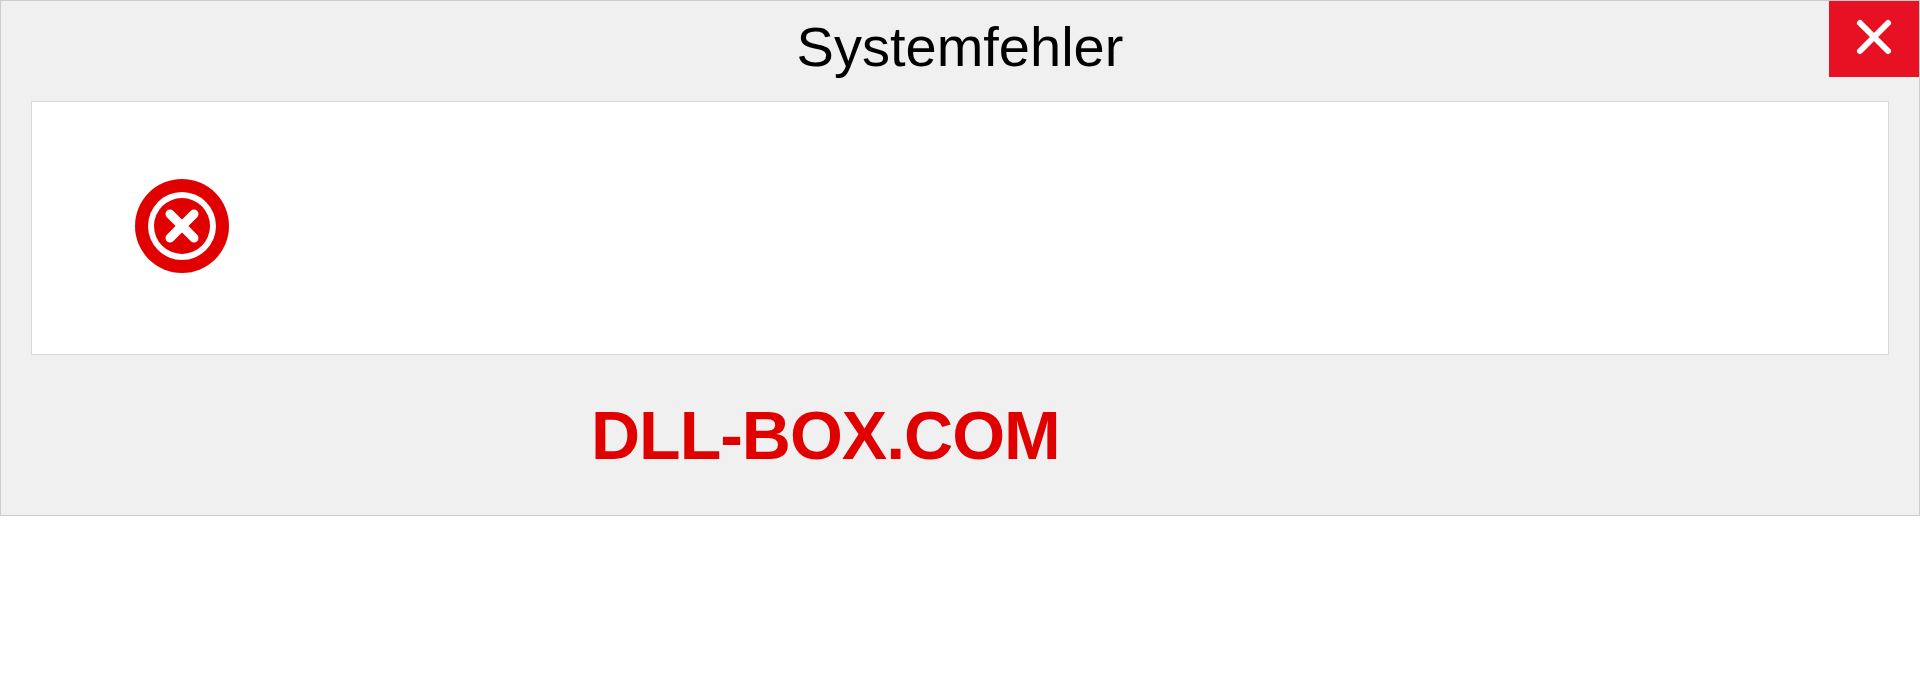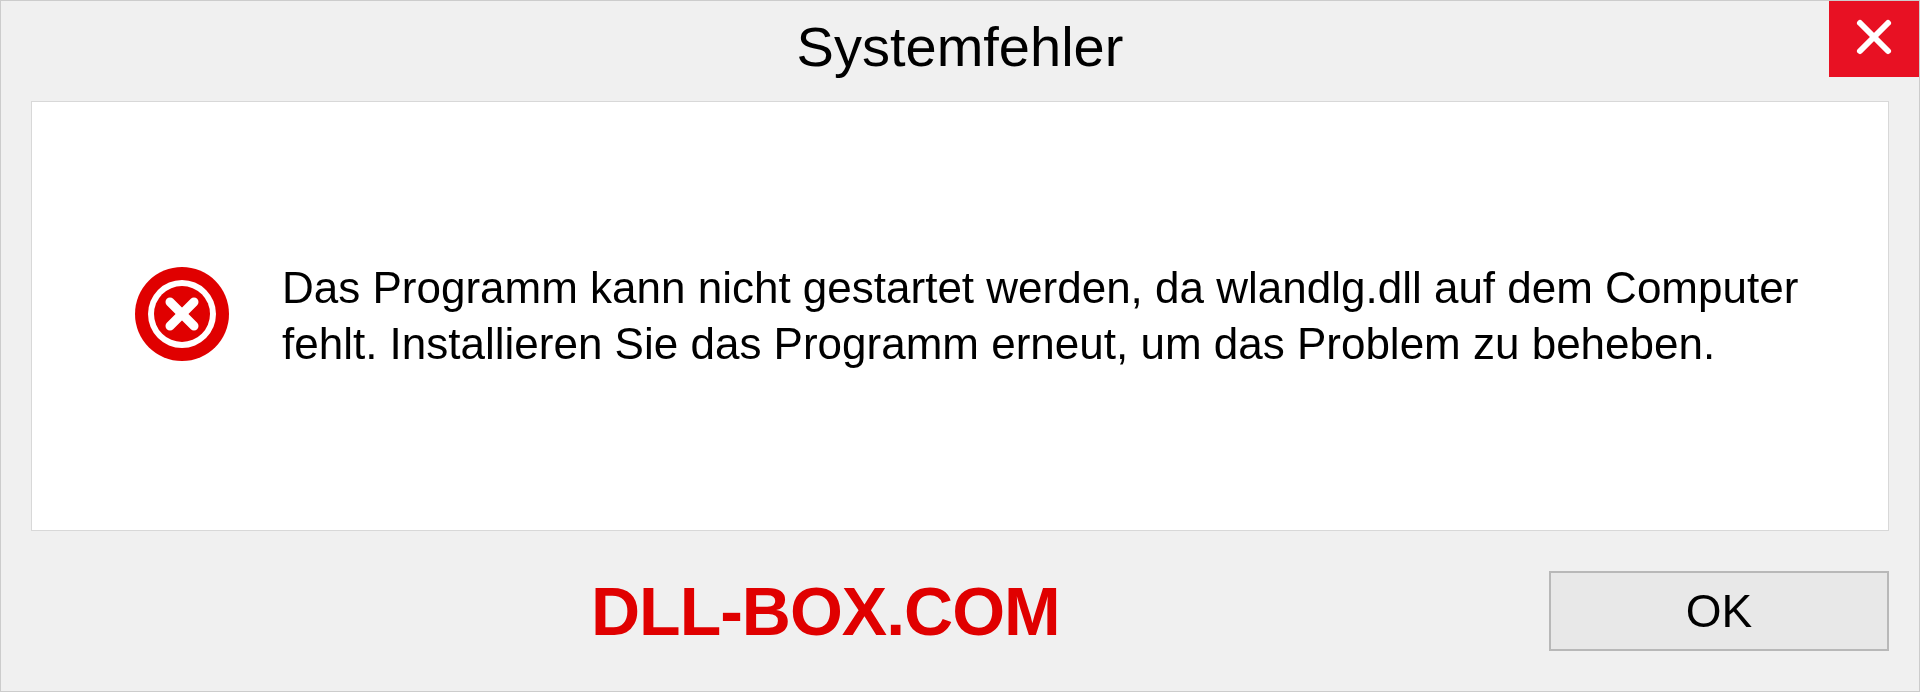--- a/index.html
+++ b/index.html
@@ -9,21 +9,21 @@
     }
     body {
       font-family: "Segoe UI", Tahoma, Arial, sans-serif;
       background: #fff;
       width: 1920px;
       height: 692px;
       overflow: hidden;
     }
     .dialog {
       width: 1920px;
-      height: 692px;
+      height: 516px;
       background: #f0f0f0;
       border: 1px solid #ccc;
       position: relative;
       display: flex;
       flex-direction: column;
     }
     .titlebar {
       height: 90px;
       display: flex;
       align-items: center;
@@ -124,20 +124,18 @@
   <div class="content-panel">
     <div class="error-icon">
       <svg viewBox="0 0 100 100">
         <circle cx="50" cy="50" r="47" fill="#e00000"></circle>
         <circle cx="50" cy="50" r="34" fill="#fff"></circle>
         <circle cx="50" cy="50" r="28" fill="#e00000"></circle>
         <line x1="38" y1="38" x2="62" y2="62" stroke="#fff" stroke-width="9" stroke-linecap="round"></line>
         <line x1="62" y1="38" x2="38" y2="62" stroke="#fff" stroke-width="9" stroke-linecap="round"></line>
       </svg>
     </div>
-    <div class="message">Das Programm kann nicht gestartet werden, da wlandlg.dll auf dem Computer fehlt. Installieren Sie das Programm erneut, um das Problem zu beheben.</div>
   </div>
 
   <div class="footer">
     <div class="watermark">DLL-BOX.COM</div>
-    <button class="ok-button">OK</button>
   </div>
 </div>
 
 </body></html>

